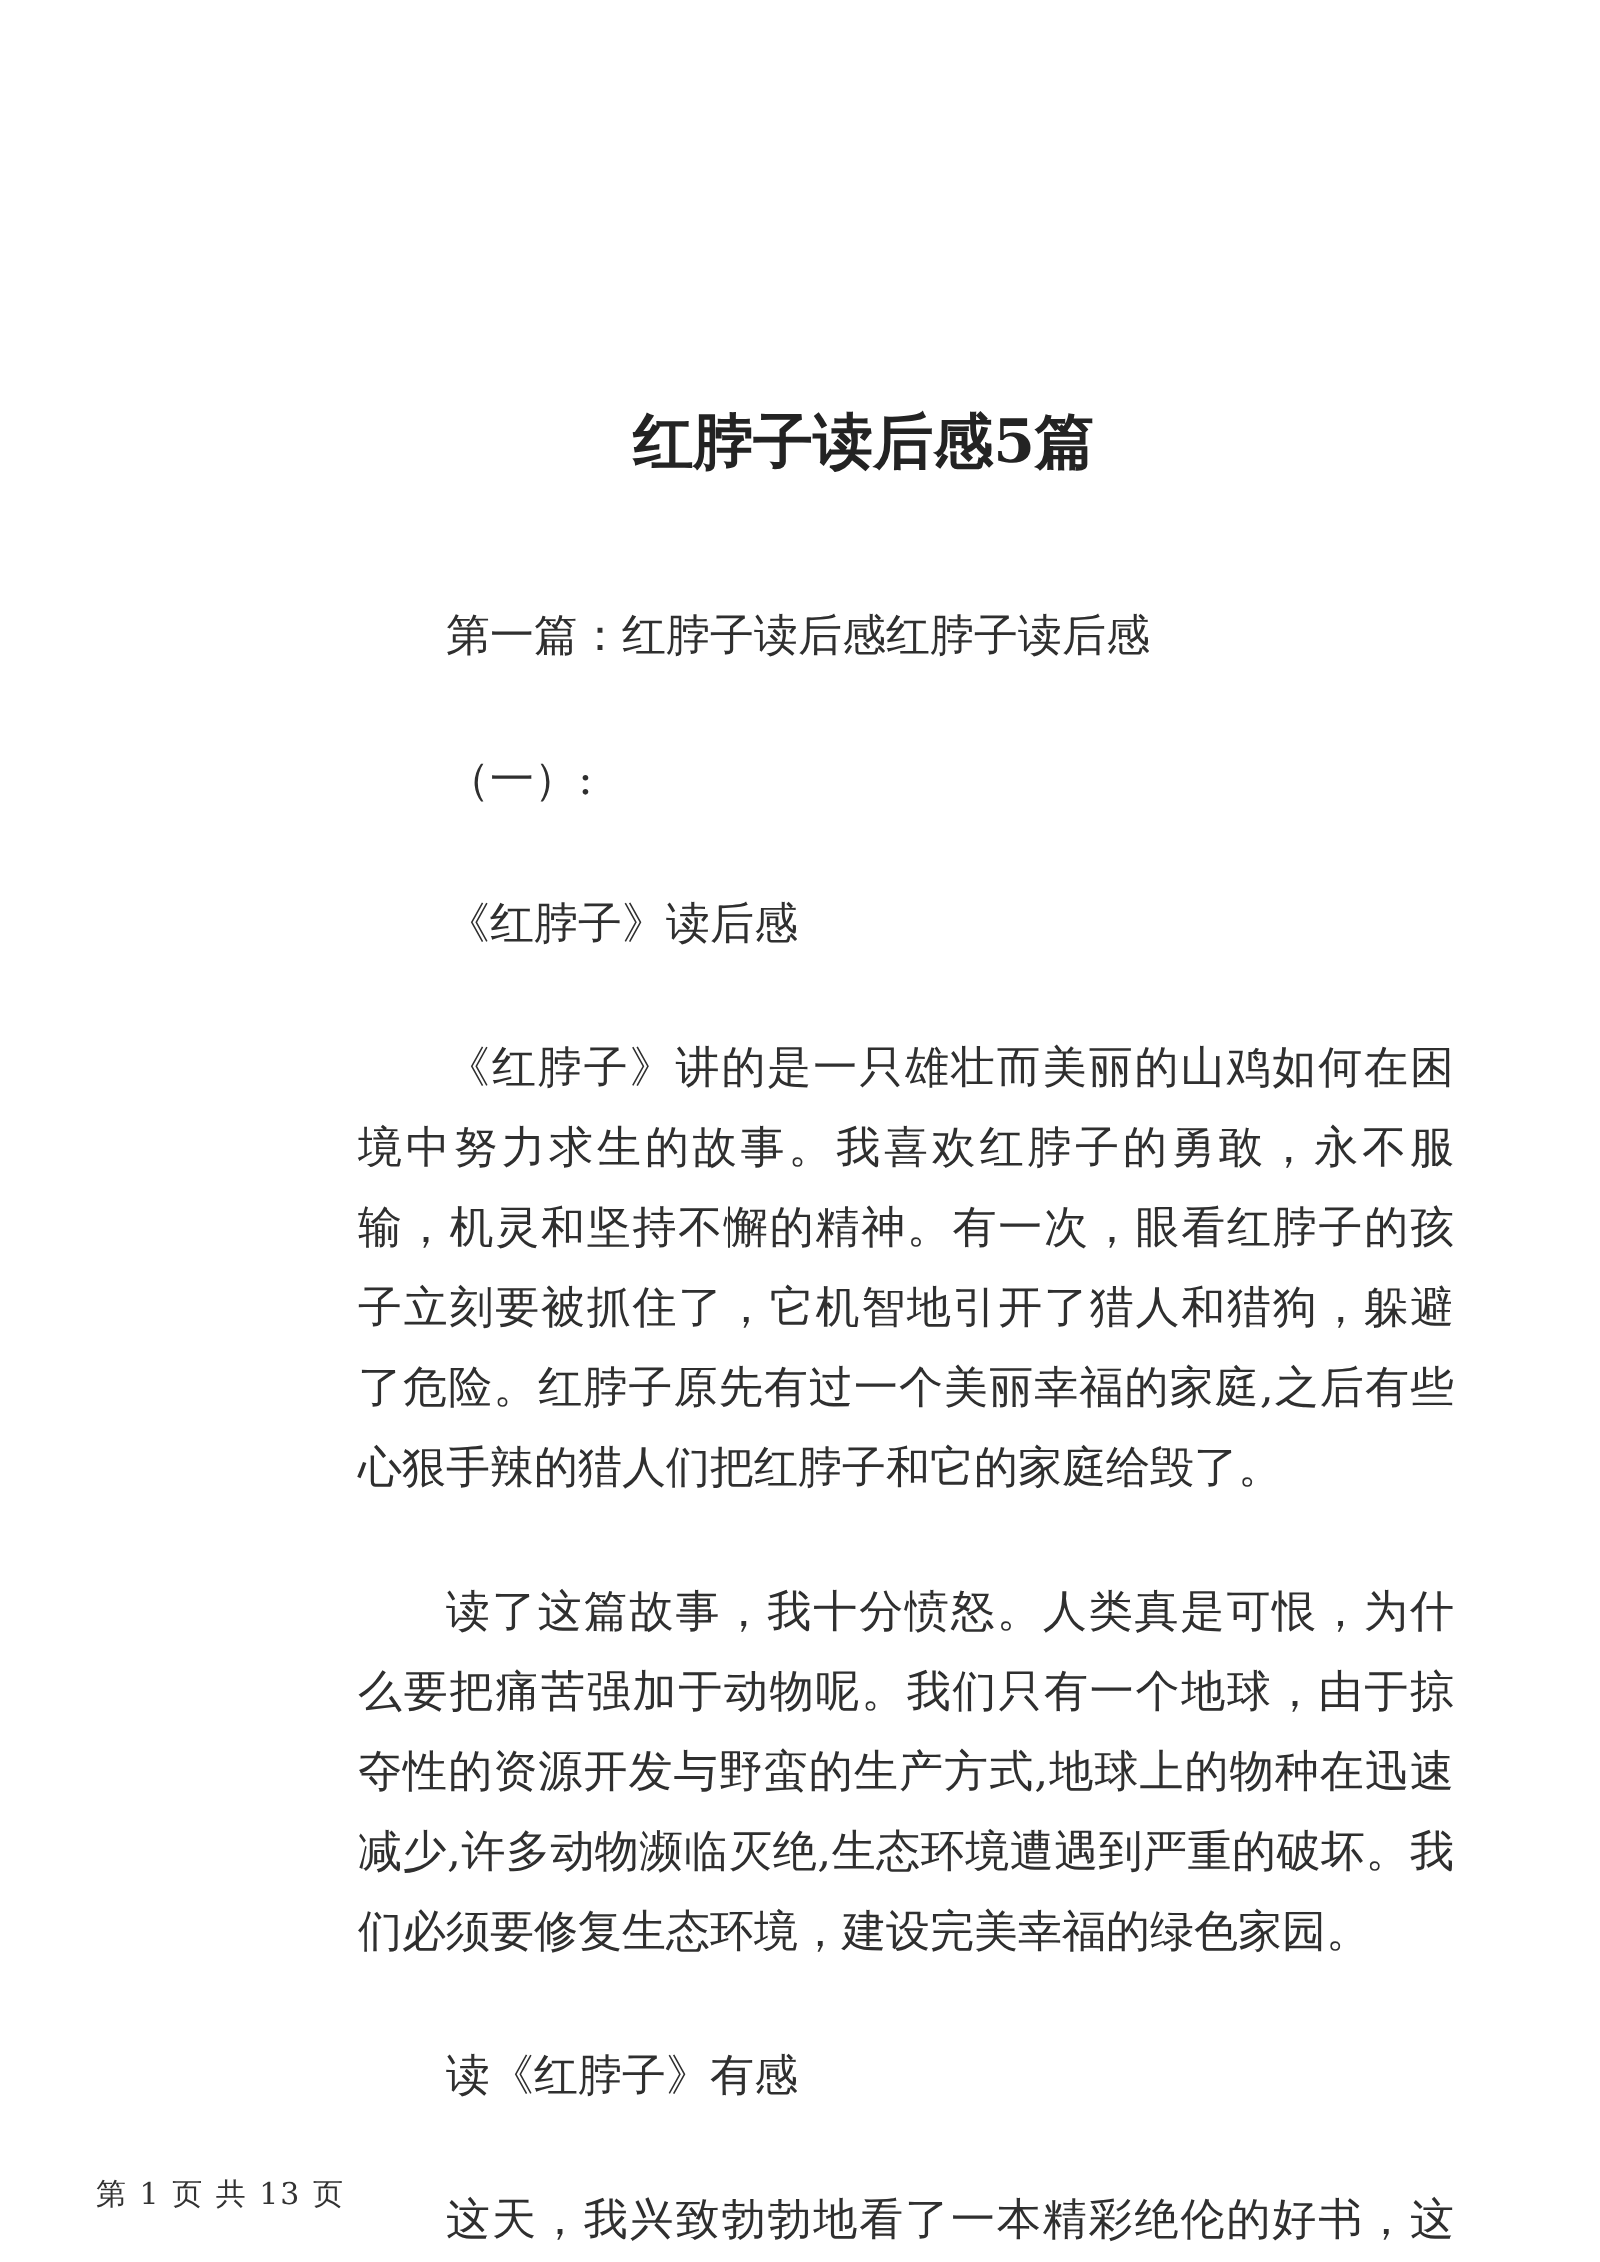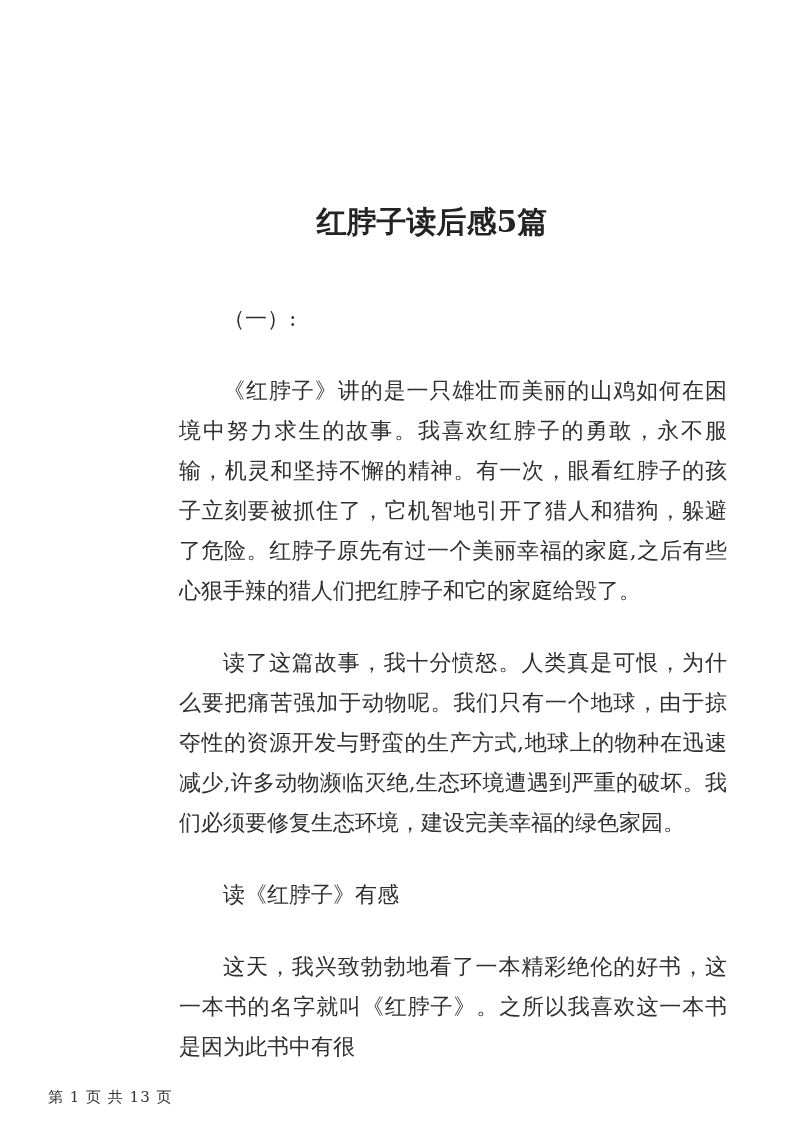--- a/index.html
+++ b/index.html
@@ -47,21 +47,23 @@
   }
 </style>
 </head>
 <body>
 
 <div class="page">
 
   <h1 class="doc-title">红脖子读后感5篇</h1>
 
   <div class="doc-body">
+    <p>第一篇：红脖子读后感红脖子读后感</p>
     <p>（一）:</p>
+    <p>《红脖子》读后感</p>
     <p>《红脖子》讲的是一只雄壮而美丽的山鸡如何在困境中努力求生的故事。我喜欢红脖子的勇敢，永不服输，机灵和坚持不懈的精神。有一次，眼看红脖子的孩子立刻要被抓住了，它机智地引开了猎人和猎狗，躲避了危险。红脖子原先有过一个美丽幸福的家庭,之后有些心狠手辣的猎人们把红脖子和它的家庭给毁了。</p>
     <p>读了这篇故事，我十分愤怒。人类真是可恨，为什么要把痛苦强加于动物呢。我们只有一个地球，由于掠夺性的资源开发与野蛮的生产方式,地球上的物种在迅速减少,许多动物濒临灭绝,生态环境遭遇到严重的破坏。我们必须要修复生态环境，建设完美幸福的绿色家园。</p>
     <p>读《红脖子》有感</p>
     <p>这天，我兴致勃勃地看了一本精彩绝伦的好书，这一本书的名字就叫《红脖子》。之所以我喜欢这一本书是因为此书中有很</p>
   </div>
 
   <div class="page-footer">第 1 页 共 13 页</div>
 
 </div>
 

